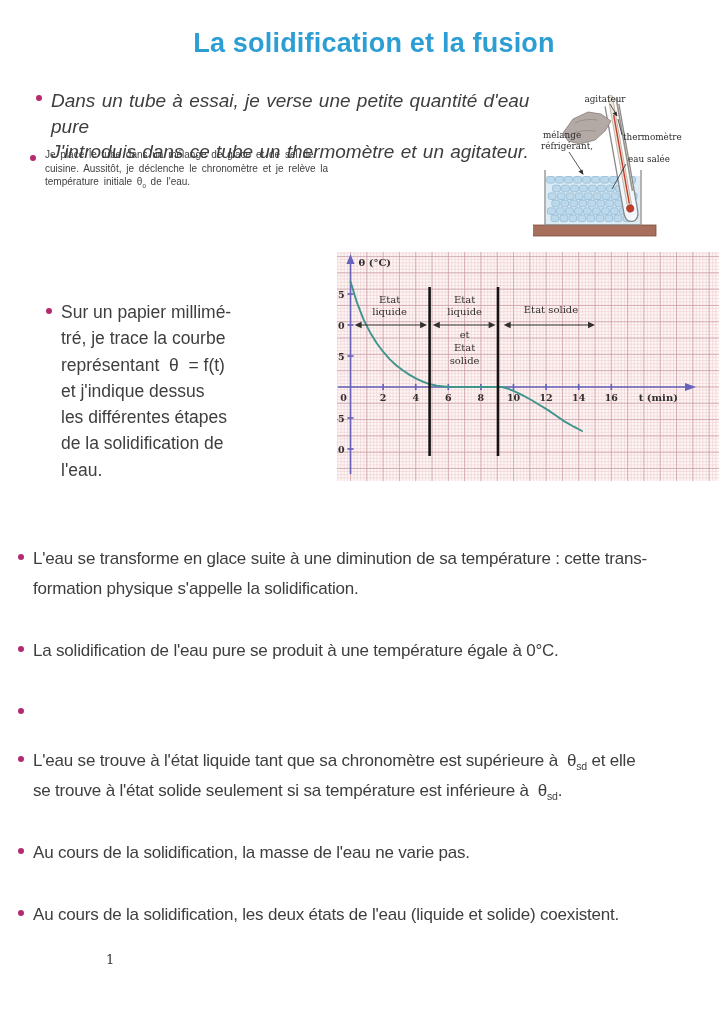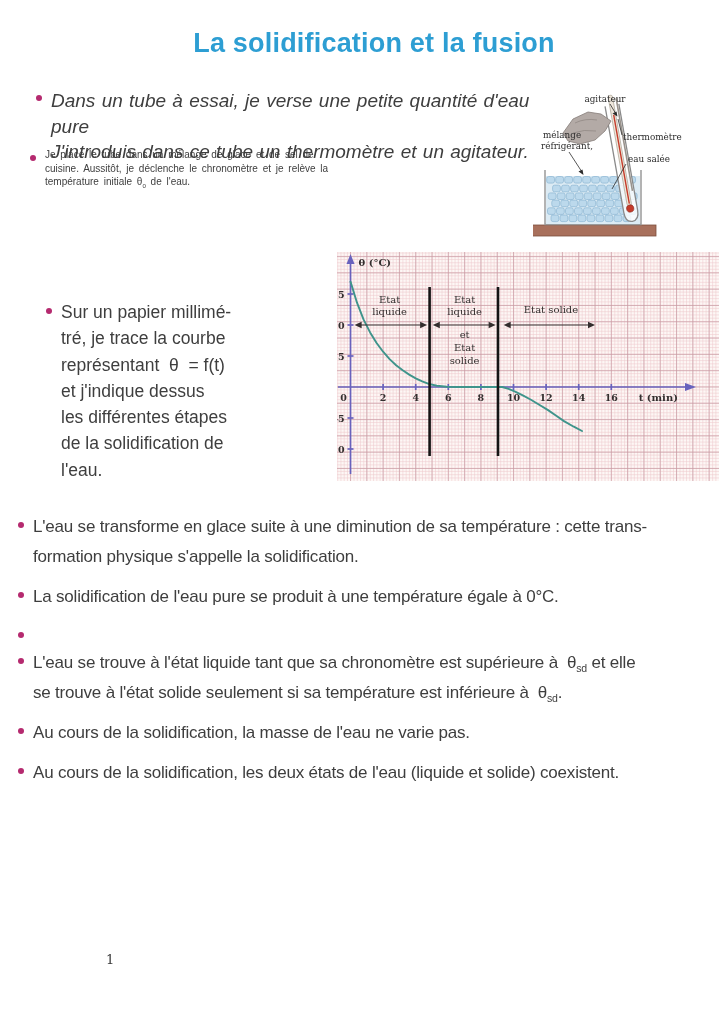--- a/index.html
+++ b/index.html
@@ -18,21 +18,21 @@
     flex:0 0 auto; width:6px; height:6px; border-radius:50%;
     background:var(--c-bullet,#b52a6f); margin:7px 9px 0 0;
   }
   .b-text { white-space:pre-wrap; }
   sub { font-size:0.62em; }
   .b1 { position:absolute; left:36px; top:88px; width:520px; font-size:19px; line-height:1.35; word-spacing:1px;font-style:italic; }
   .b2 { position:absolute; left:30px; top:148px; width:520px; font-size:10px; line-height:1.35; word-spacing:2px; }
   .b3 { position:absolute; left:46px; top:299px; width:292px; font-size:17.5px; line-height:1.5; }
   .b3 .dot { margin-top:9px; }
   .bottom { position:absolute; left:18px; top:512px; width:700px; font-size:17px; line-height:1.76; letter-spacing:-0.2px; }
-  .bottom .bullet { margin-bottom:10px; }
+  .bottom .bullet { margin-bottom:10px;margin-top:32px; }
   .bottom .dot { margin:10px 9px 0 0; }
   .apparatus { position:absolute; left:533px; top:91px; }
   .chart { position:absolute; left:337px; top:252px; }
   .fig-label { font-family:"DejaVu Serif", serif; font-size:8.8px; fill:#2c2c2c; }
   .glass { fill:none; stroke:#9a9a9a; stroke-width:1.5; }
   .pagenum {
     position:absolute; left:106px; top:952px;
     font-family:"DejaVu Serif", serif; font-size:13px; color:#3a3a3a;
   }
 </style>

